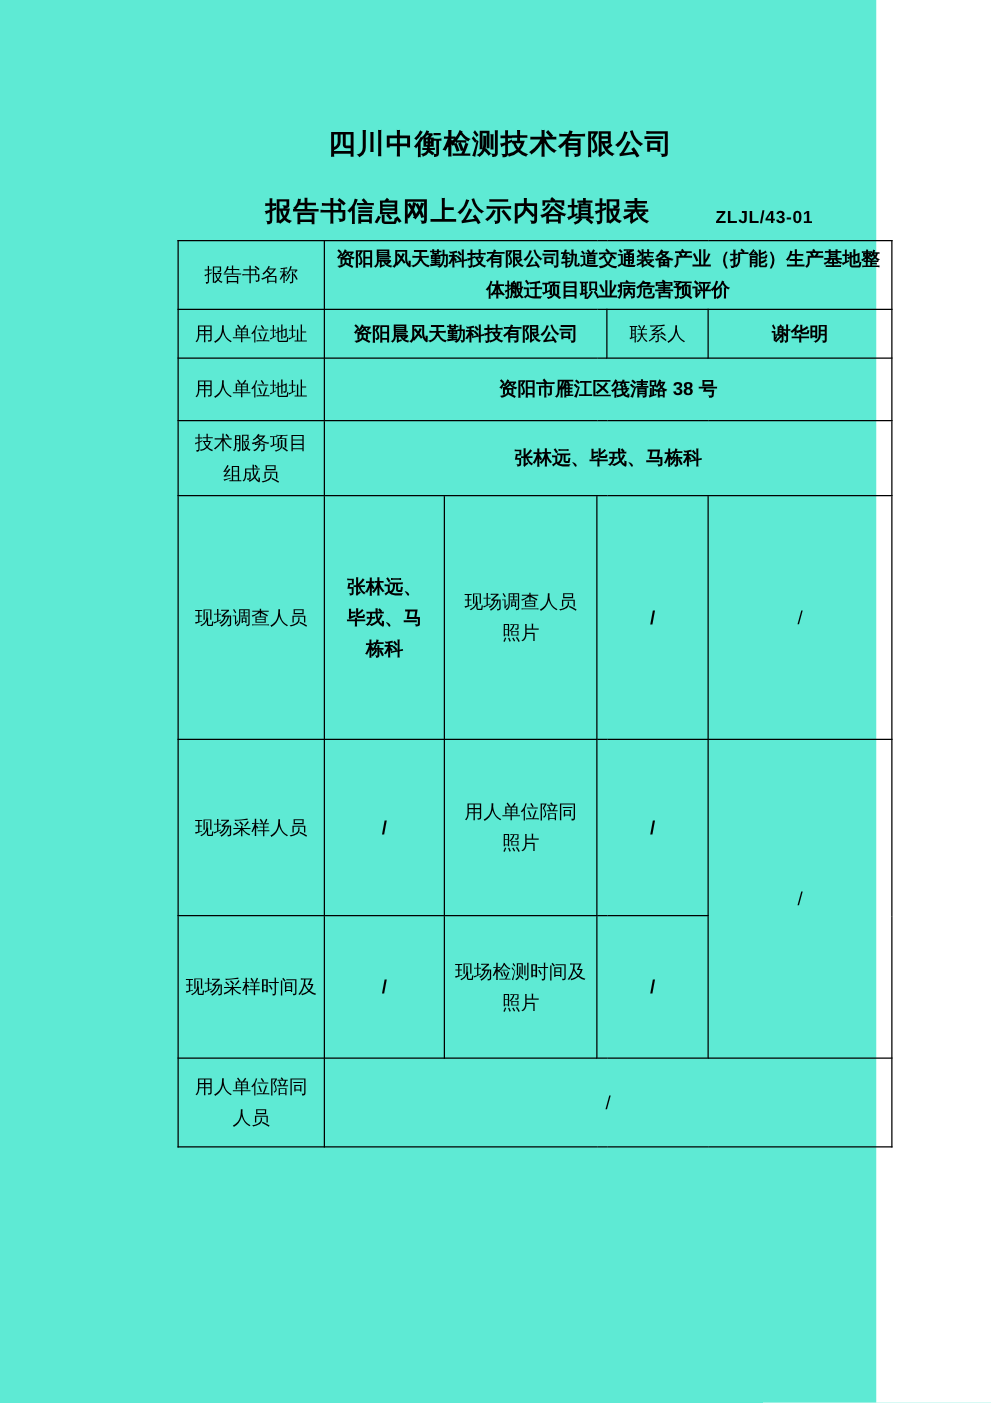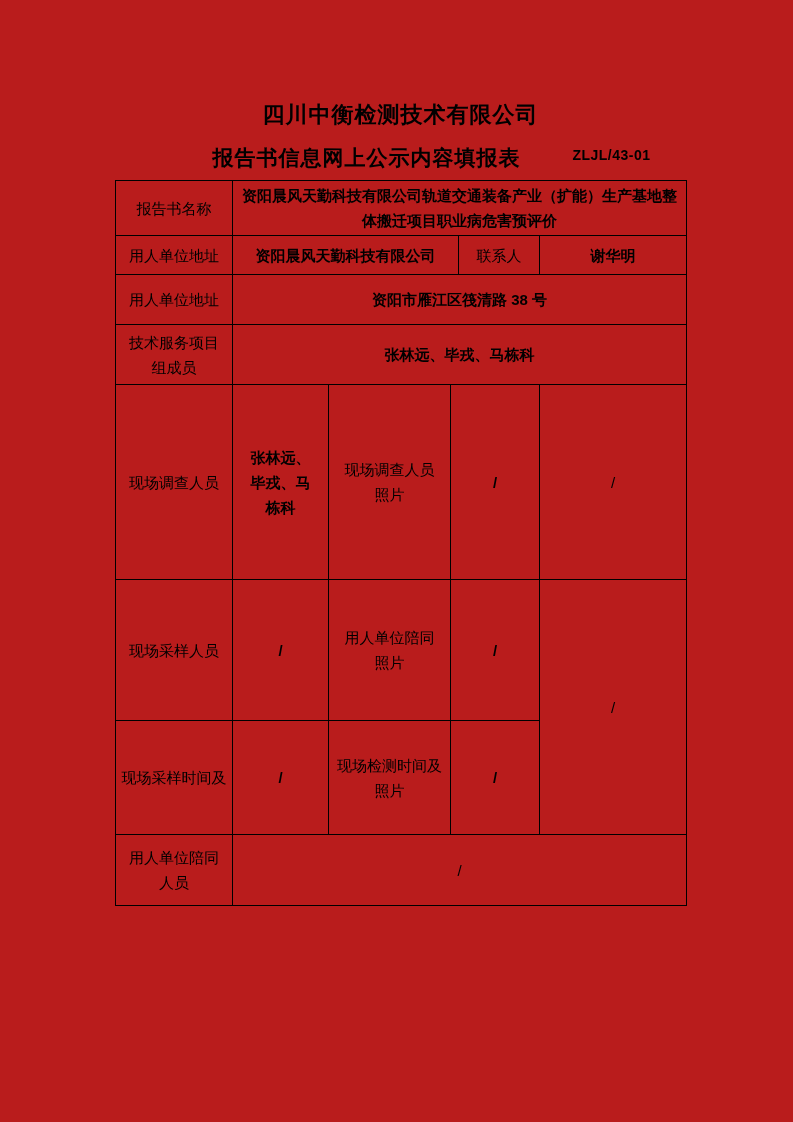--- a/index.html
+++ b/index.html
@@ -6,64 +6,65 @@
   html, body { background: #ffffff; }
   body {
     width: 793px;
     height: 1122px;
     font-family: "Liberation Sans", sans-serif;
     color: #000000;
     overflow: hidden;
   }
   .page {
     position: relative;
-    width: 793px;
+    width: 701px;
     height: 1122px;
-    background: #b91c1c;
+    background: #5eead4;
   }
   .content {
     position: absolute;
     left: 115px;
     top: 0;
     width: 571px;
   }
   .company-title {
     padding-top: 103px;
     text-align: center;
     font-size: 22px;
     font-weight: bold;
     line-height: 24px;
     letter-spacing: 1px;
   }
   .subtitle-row {
     position: relative;
     left: 31px;
-    margin-top: 20px;
+    margin-top: 32px;
     display: flex;
     justify-content: center;
-    align-items: flex-start;
+    align-items: flex-end;
     gap: 52px;
     white-space: nowrap;
   }
   .form-title {
     font-size: 21px;
     font-weight: bold;
     line-height: 22px;
     letter-spacing: 1px;
   }
   .form-code {
     font-size: 14px;
     font-weight: bold;
     letter-spacing: 0.5px;
   }
   table.report-table {
     margin-top: 11px;
     width: 571px;
     border-collapse: collapse;
     table-layout: fixed;
+    margin-left: 27px;
   }
   table.report-table td {
     border: 1px solid #000000;
     font-size: 15px;
     line-height: 25px;
     vertical-align: middle;
     text-align: center;
     white-space: pre-line;
     padding: 2px 4px;
   }

